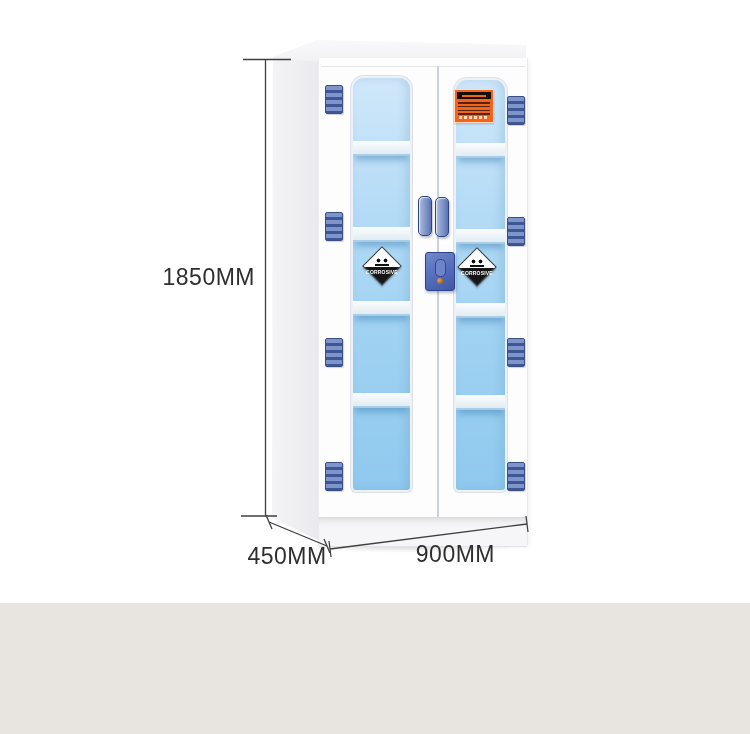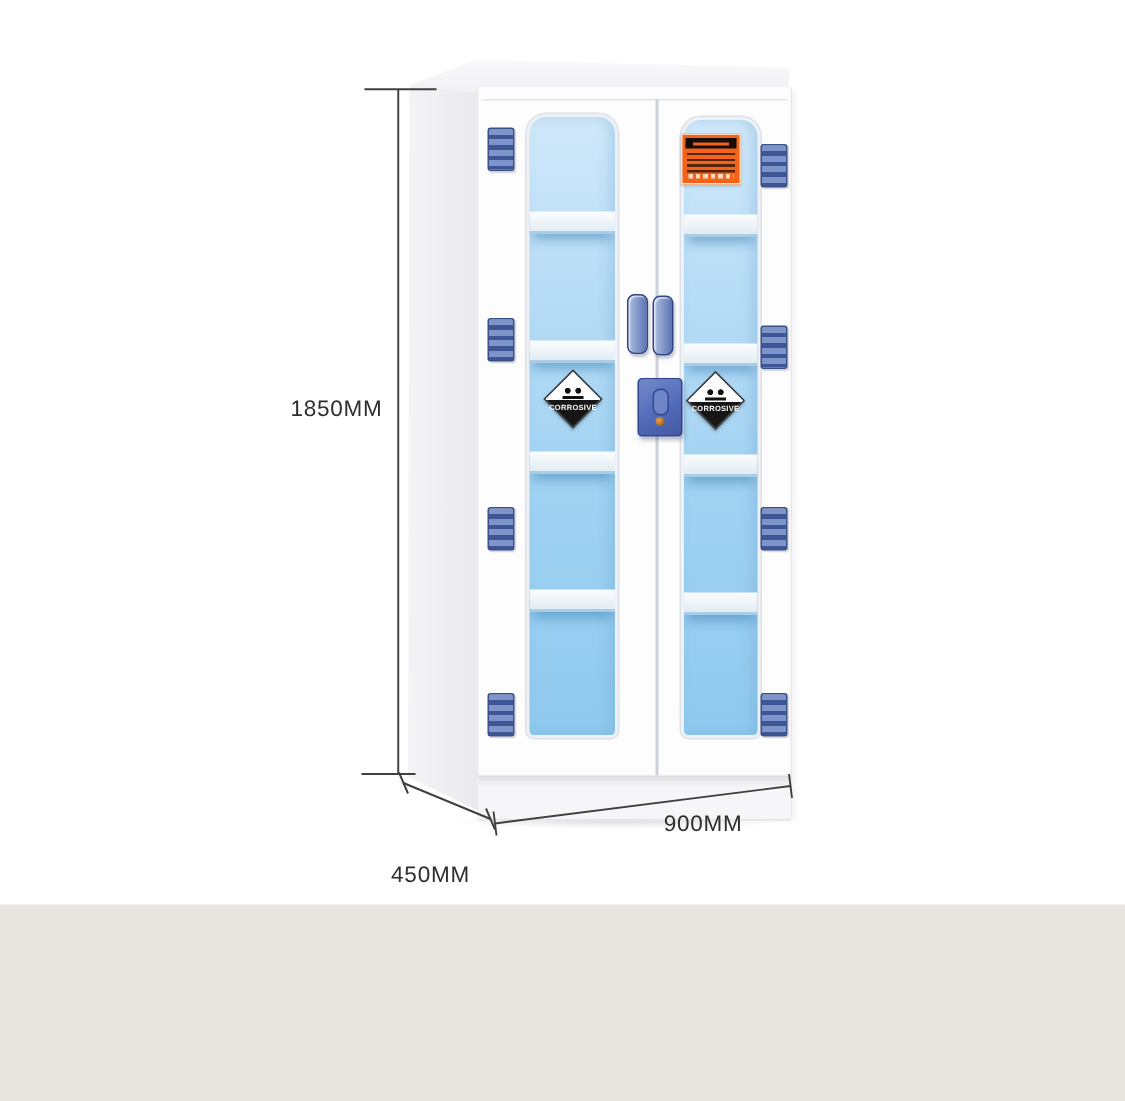--- a/index.html
+++ b/index.html
@@ -78,23 +78,23 @@
   .diamond-glyph{position:absolute;left:12px;top:11px;width:14px;height:8px;
        background:radial-gradient(circle at 3.5px 2.5px,#111 1.7px,rgba(0,0,0,0) 2.2px),
                   radial-gradient(circle at 10.5px 2.5px,#111 1.7px,rgba(0,0,0,0) 2.2px),
                   linear-gradient(#111,#111) left bottom/14px 2px no-repeat;}
   .diamond-text{position:absolute;left:0;top:22px;width:38px;text-align:center;
                 font-size:5px;font-weight:bold;color:#fff;letter-spacing:.2px;}
   .diamond.dm-left{left:363px;top:247px;} .diamond.dm-right{left:458px;top:248px;}
 
   
   .dim-svg{position:absolute;left:0;top:0;width:750px;height:603px;pointer-events:none;}
-  .dim-label{position:absolute;color:#2e2e2e;font-size:15px;letter-spacing:.5px;}
+  .dim-label{position:absolute;color:#2e2e2e;font-size:23px;letter-spacing:.5px;}
   .lbl-height{left:140px;top:264px;width:115px;text-align:right;}
-  .lbl-depth{left:243px;top:543px;width:88px;text-align:center;margin-top:32px;}
+  .lbl-depth{left:243px;top:543px;width:88px;text-align:center;}
   .lbl-width{left:395px;top:541px;width:100px;text-align:right;}
 
   
   .info-area{position:absolute;left:0;top:603px;width:750px;height:131px;background:#e8e5e0;}
 </style>
 </head>
 <body>
 
 <div class="page">
   <div class="top-divider"></div>

